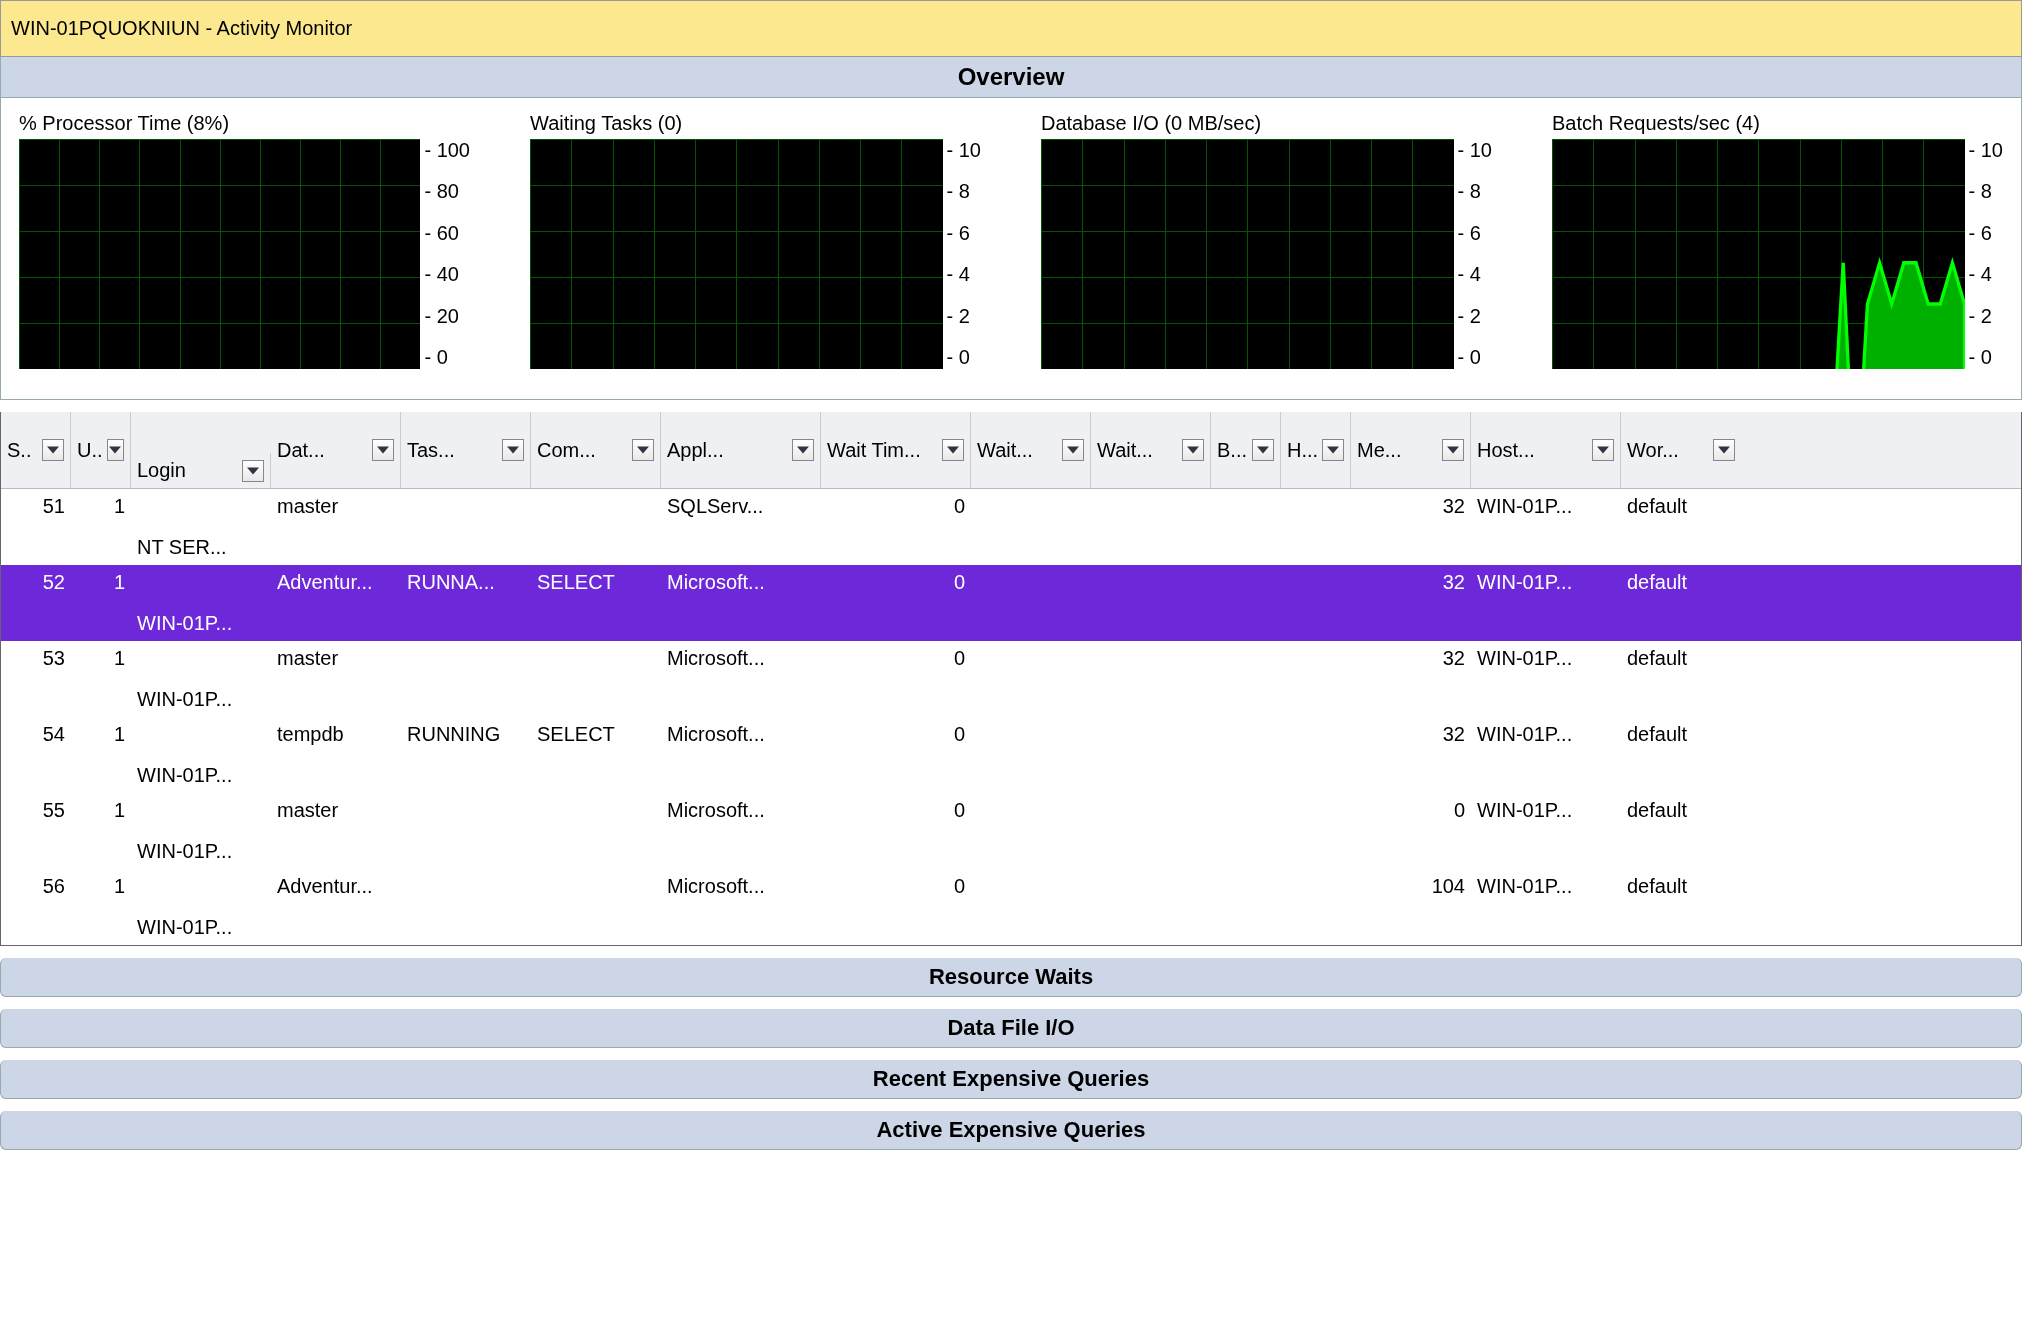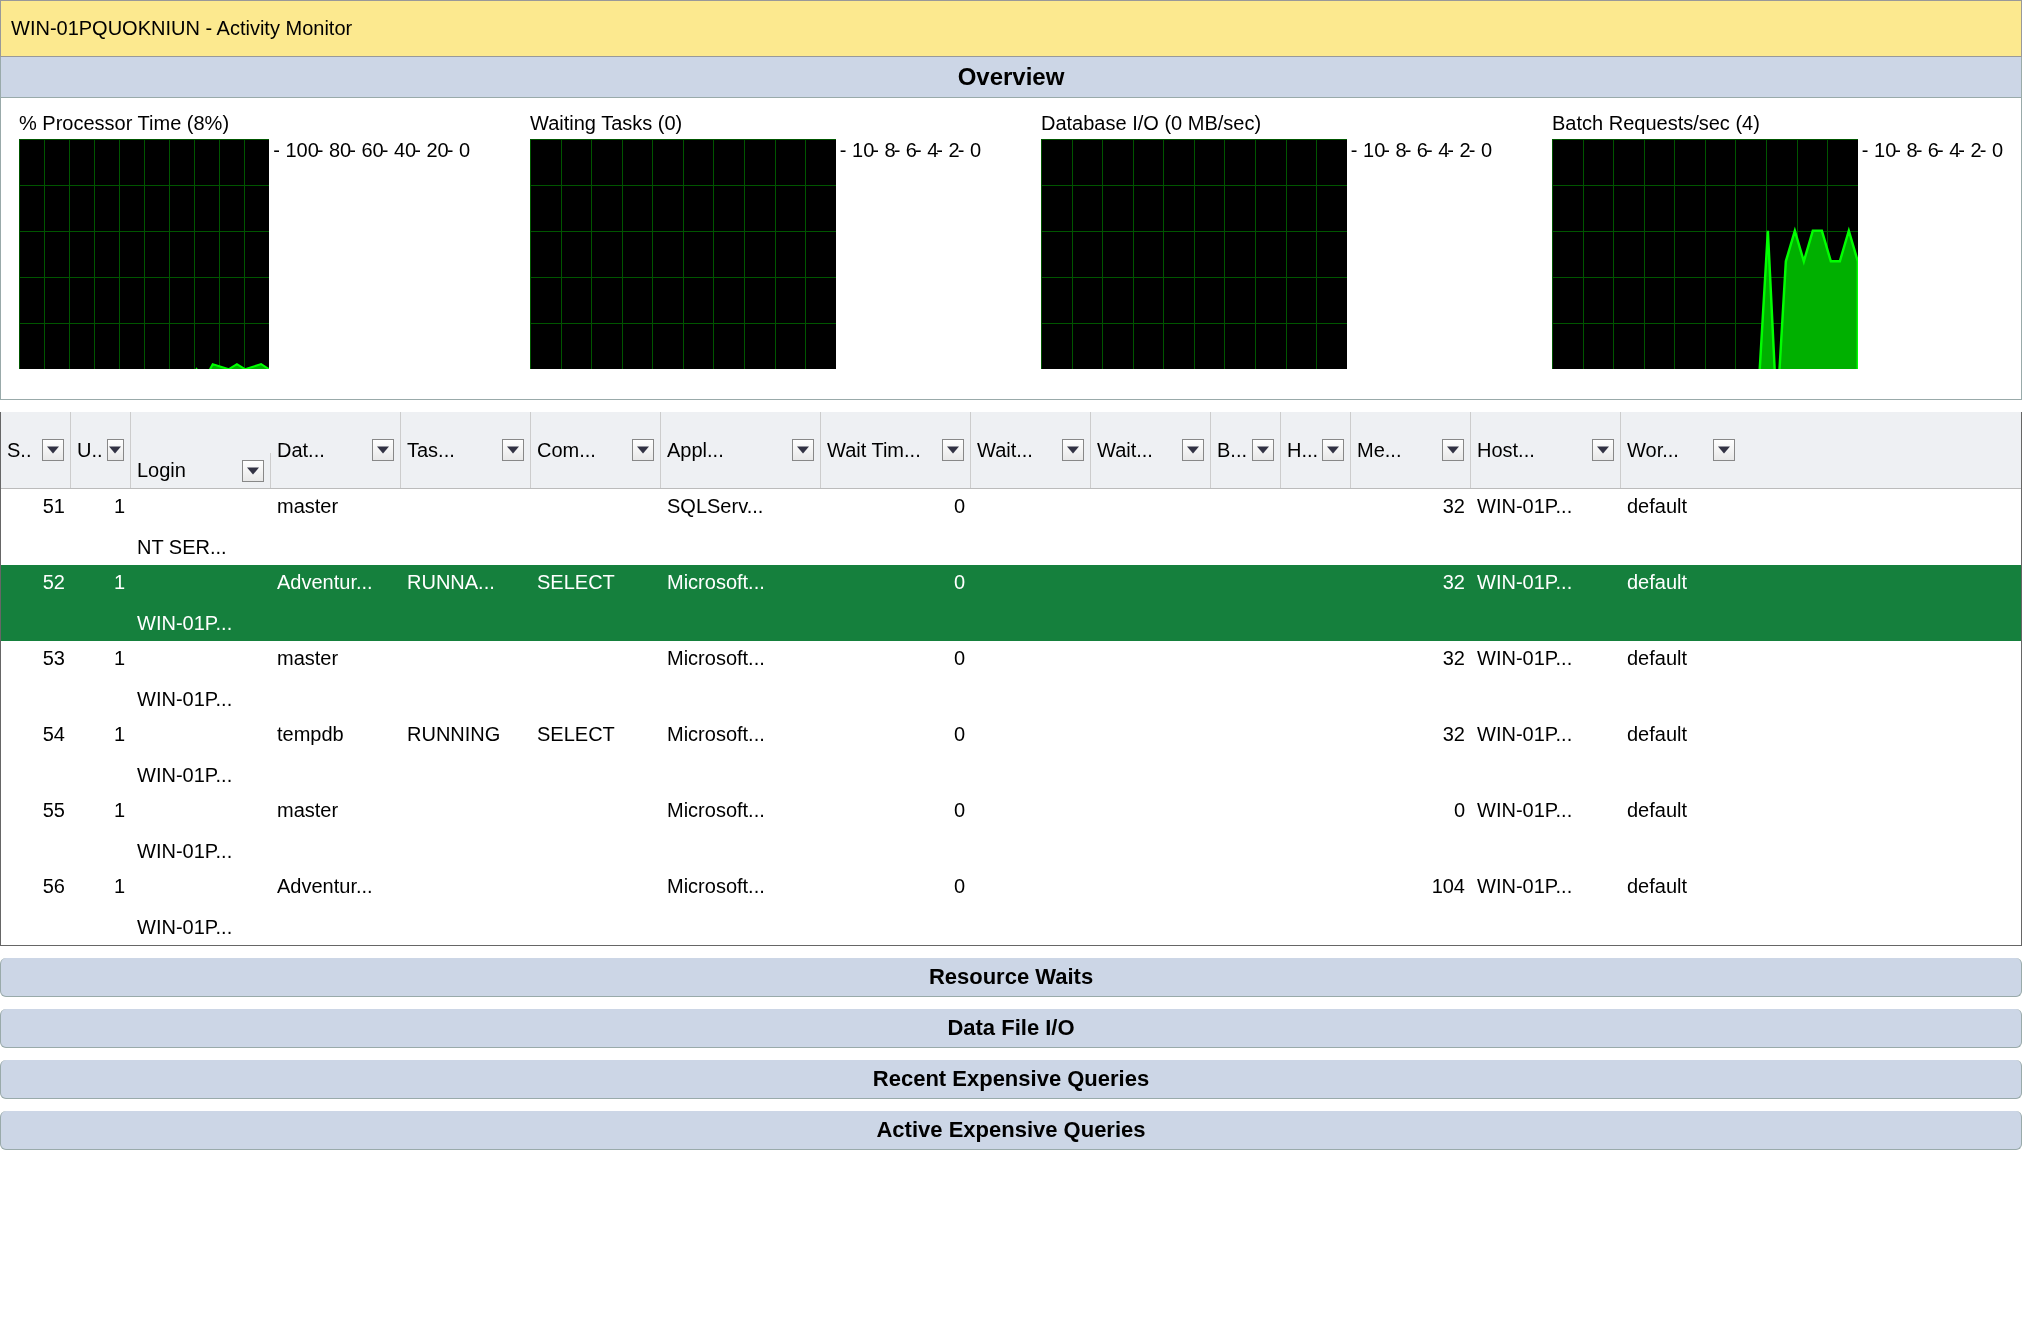--- a/index.html
+++ b/index.html
@@ -54,21 +54,21 @@
     background: #000;
     overflow: hidden;
   }
   .grid-h, .grid-v { position: absolute; background: #005500; }
   .grid-h { left:0; right:0; height:1px; }
   .grid-v { top:0; bottom:0; width:1px; }
   .trace {
     position:absolute; left:0; right:0; bottom:0; top:0;
   }
   .y-axis {
-    display:flex; flex-direction:row; justify-content:space-between;
+    display:flex; flex-direction:column; justify-content:space-between;
     padding-left:6px;
     font-size:20px;
     height:230px;
   }
   .y-tick::before { content:"- "; color:#000; margin-left:-2px;}
   
   .proc-table-wrap {
     border: 1px solid #666;
     border-top: none;
     min-height: 520px;
@@ -93,21 +93,21 @@
     border:1px solid #888;
     background: linear-gradient(#fff,#e8e8e8);
     margin-left:4px;
   }
   .filter-btn svg{width:12px;height:10px;}
   .row {
     display:flex;
     font-size:20px;
     padding:6px 0;
   }
-  .row.sel { background:#15803d; color:#fff; }
+  .row.sel { background:#6d28d9; color:#fff; }
   .cell {
     padding:0 6px;
     white-space:nowrap; overflow:hidden; text-overflow:ellipsis;
   }
   .cell.r { text-align:right; }
   
   .c-s   { width:70px; }
   .c-u   { width:60px; }
   .c-log { width:140px;margin-top:41px; }
   .c-dat { width:130px; }

